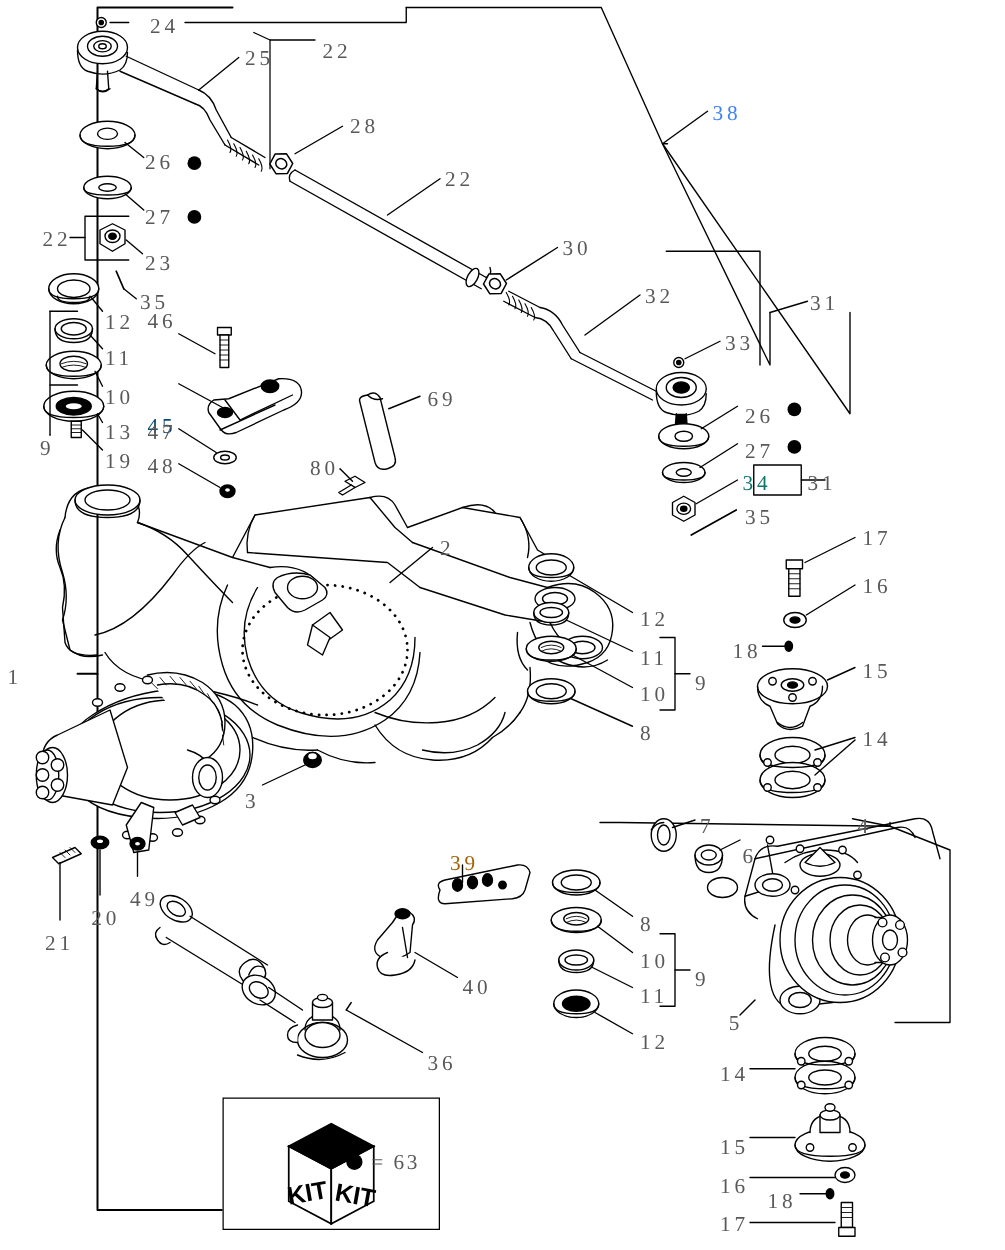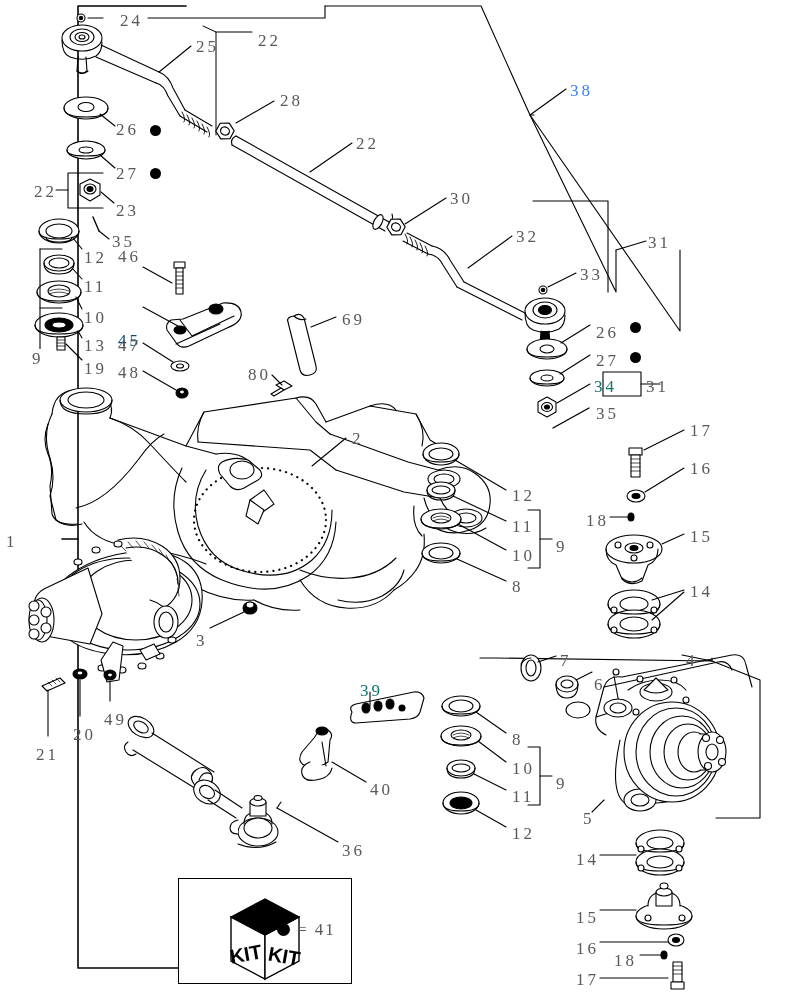--- a/index.html
+++ b/index.html
@@ -703,21 +703,21 @@
   <div class="kitbox" style="left:178px;top:878px;width:172px;height:104px;">
     <svg viewBox="0 0 172 104" style="width:172px;height:104px;">
       <polygon points="52,38 86,20 120,38 86,56" fill="#000"></polygon>
       <polygon points="52,38 52,82 86,100 86,56" fill="#fff" stroke="#000" stroke-width="1.4"></polygon>
       <polygon points="86,56 86,100 120,82 120,38" fill="#fff" stroke="#000" stroke-width="1.4"></polygon>
       <polygon points="52,38 86,20 120,38 86,56" fill="none" stroke="#000" stroke-width="1.4"></polygon>
       <text x="68" y="82" font-family="Liberation Sans, sans-serif" font-size="20" font-weight="bold" text-anchor="middle" transform="rotate(-10 68 82)">KIT</text>
       <text x="104" y="84" font-family="Liberation Sans, sans-serif" font-size="20" font-weight="bold" text-anchor="middle" transform="rotate(10 104 84)">KIT</text>
     </svg>
     <div class="kit-dot" style="left:98px;top:44px;"></div>
-    <div class="kit-eq" style="left:118px;top:41px;">= 41</div>
+    <div class="kit-eq" style="left:118px;top:41px;">= 63</div>
   </div>
 
   <div class="blackdot" style="left:150px;top:125px;"></div>
   <div class="blackdot" style="left:150px;top:168px;"></div>
   <div class="blackdot" style="left:630px;top:322px;"></div>
   <div class="blackdot" style="left:630px;top:352px;"></div>
 
   <div id="callout-layer">
       <div class="lbl" style="left: 108px; top: 12px; color: rgb(88, 89, 91); margin-left: 12px;">24</div>
       <div class="lbl" style="left: 258px; top: 32px; color: rgb(88, 89, 91);">22</div>
@@ -759,21 +759,21 @@
       <div class="lbl" style="left: 690px; top: 528px; color: rgb(88, 89, 91);">15</div>
       <div class="lbl" style="left: 512px; top: 518px; color: rgb(88, 89, 91);">11</div>
       <div class="lbl" style="left: 512px; top: 547px; color: rgb(88, 89, 91);">10</div>
       <div class="lbl" style="left: 556px; top: 538px; color: rgb(88, 89, 91);">9</div>
       <div class="lbl" style="left: 690px; top: 583px; color: rgb(88, 89, 91);">14</div>
       <div class="lbl" style="left: 512px; top: 578px; color: rgb(88, 89, 91);">8</div>
       <div class="lbl" style="left: 196px; top: 632px; color: rgb(88, 89, 91);">3</div>
       <div class="lbl" style="left: 560px; top: 652px; color: rgb(88, 89, 91);">7</div>
       <div class="lbl" style="left: 686px; top: 652px; color: rgb(88, 89, 91);">4</div>
       <div class="lbl" style="left: 594px; top: 676px; color: rgb(88, 89, 91);">6</div>
-      <div class="lbl" style="left: 360px; top: 682px; color: #0f766e;">39</div>
+      <div class="lbl" style="left: 360px; top: 682px; color: #a16207;">39</div>
       <div class="lbl" style="left: 104px; top: 711px; color: rgb(88, 89, 91);">49</div>
       <div class="lbl" style="left: 73px; top: 726px; color: rgb(88, 89, 91);">20</div>
       <div class="lbl" style="left: 512px; top: 731px; color: rgb(88, 89, 91);">8</div>
       <div class="lbl" style="left: 36px; top: 746px; color: rgb(88, 89, 91);">21</div>
       <div class="lbl" style="left: 512px; top: 760px; color: rgb(88, 89, 91);">10</div>
       <div class="lbl" style="left: 370px; top: 781px; color: rgb(88, 89, 91);">40</div>
       <div class="lbl" style="left: 556px; top: 775px; color: rgb(88, 89, 91);">9</div>
       <div class="lbl" style="left: 512px; top: 788px; color: rgb(88, 89, 91);">11</div>
       <div class="lbl" style="left: 583px; top: 810px; color: rgb(88, 89, 91);">5</div>
       <div class="lbl" style="left: 512px; top: 825px; color: rgb(88, 89, 91);">12</div>

